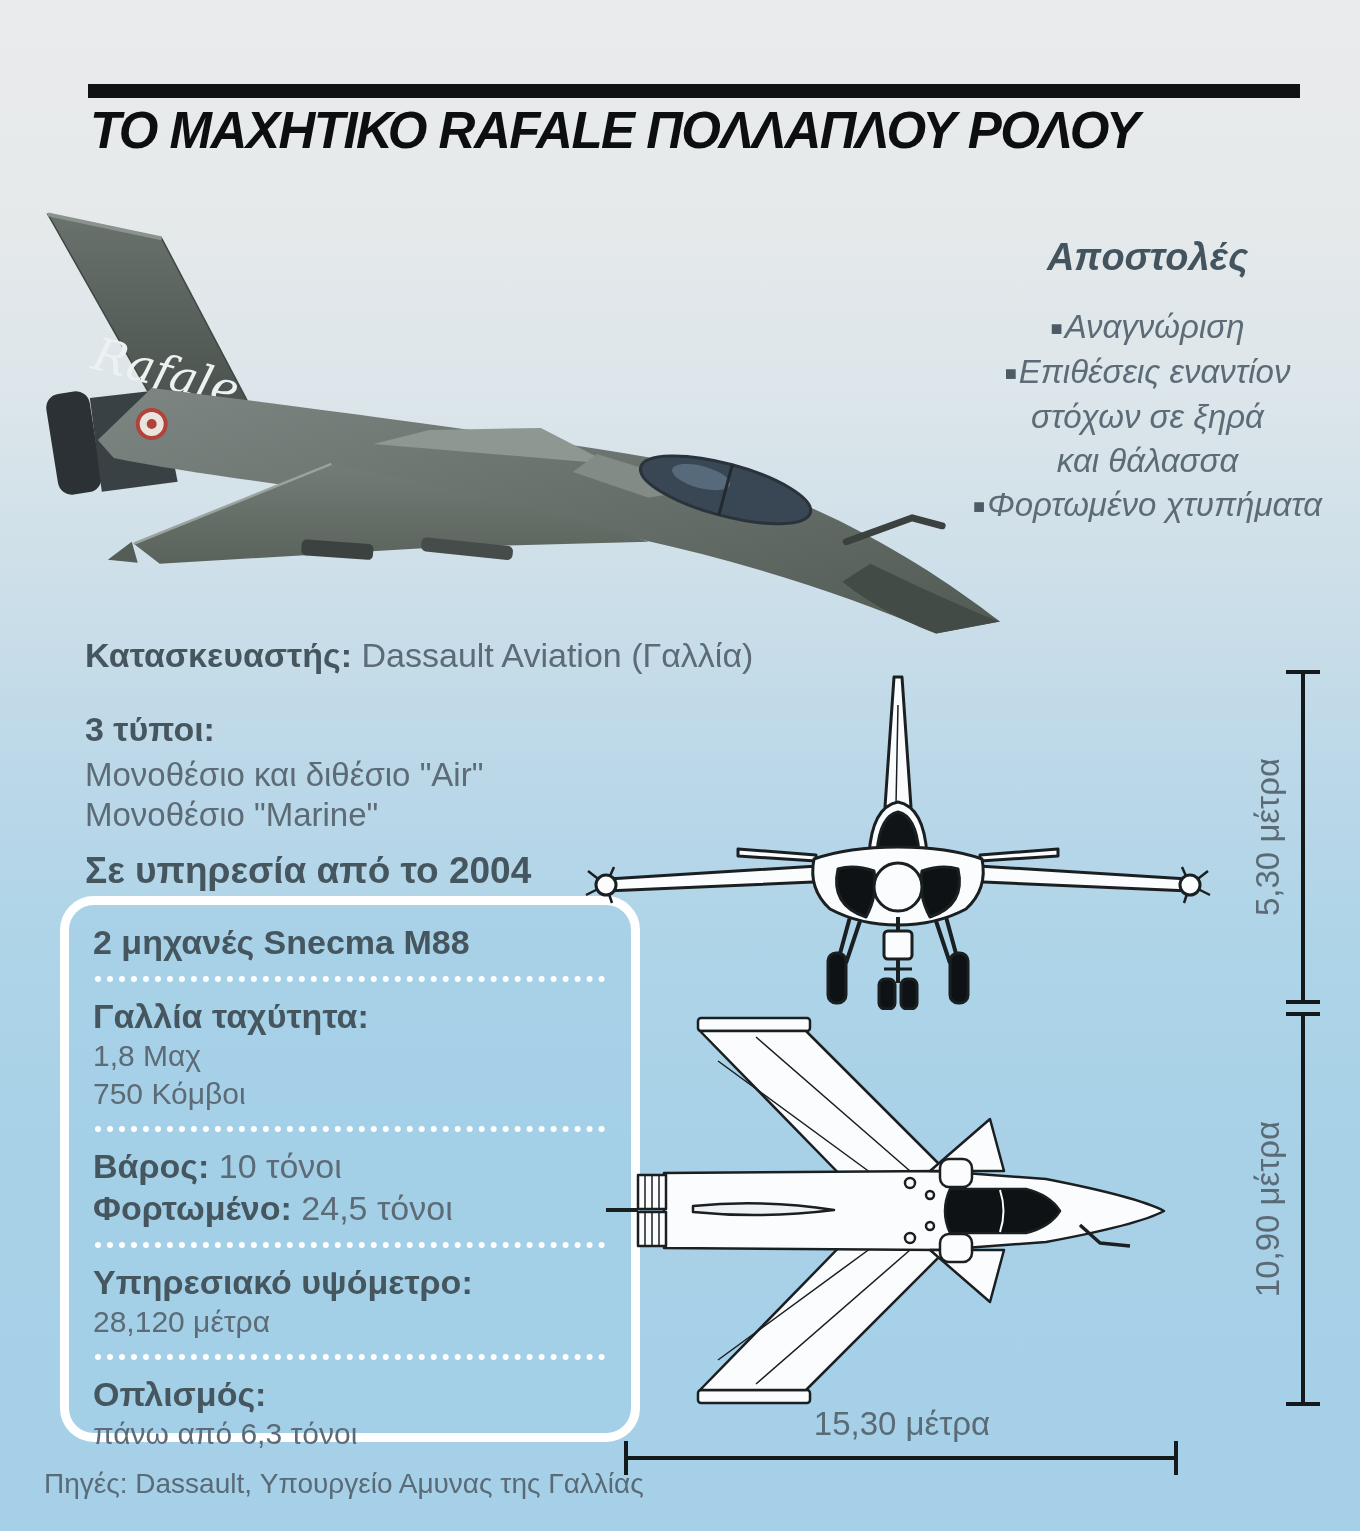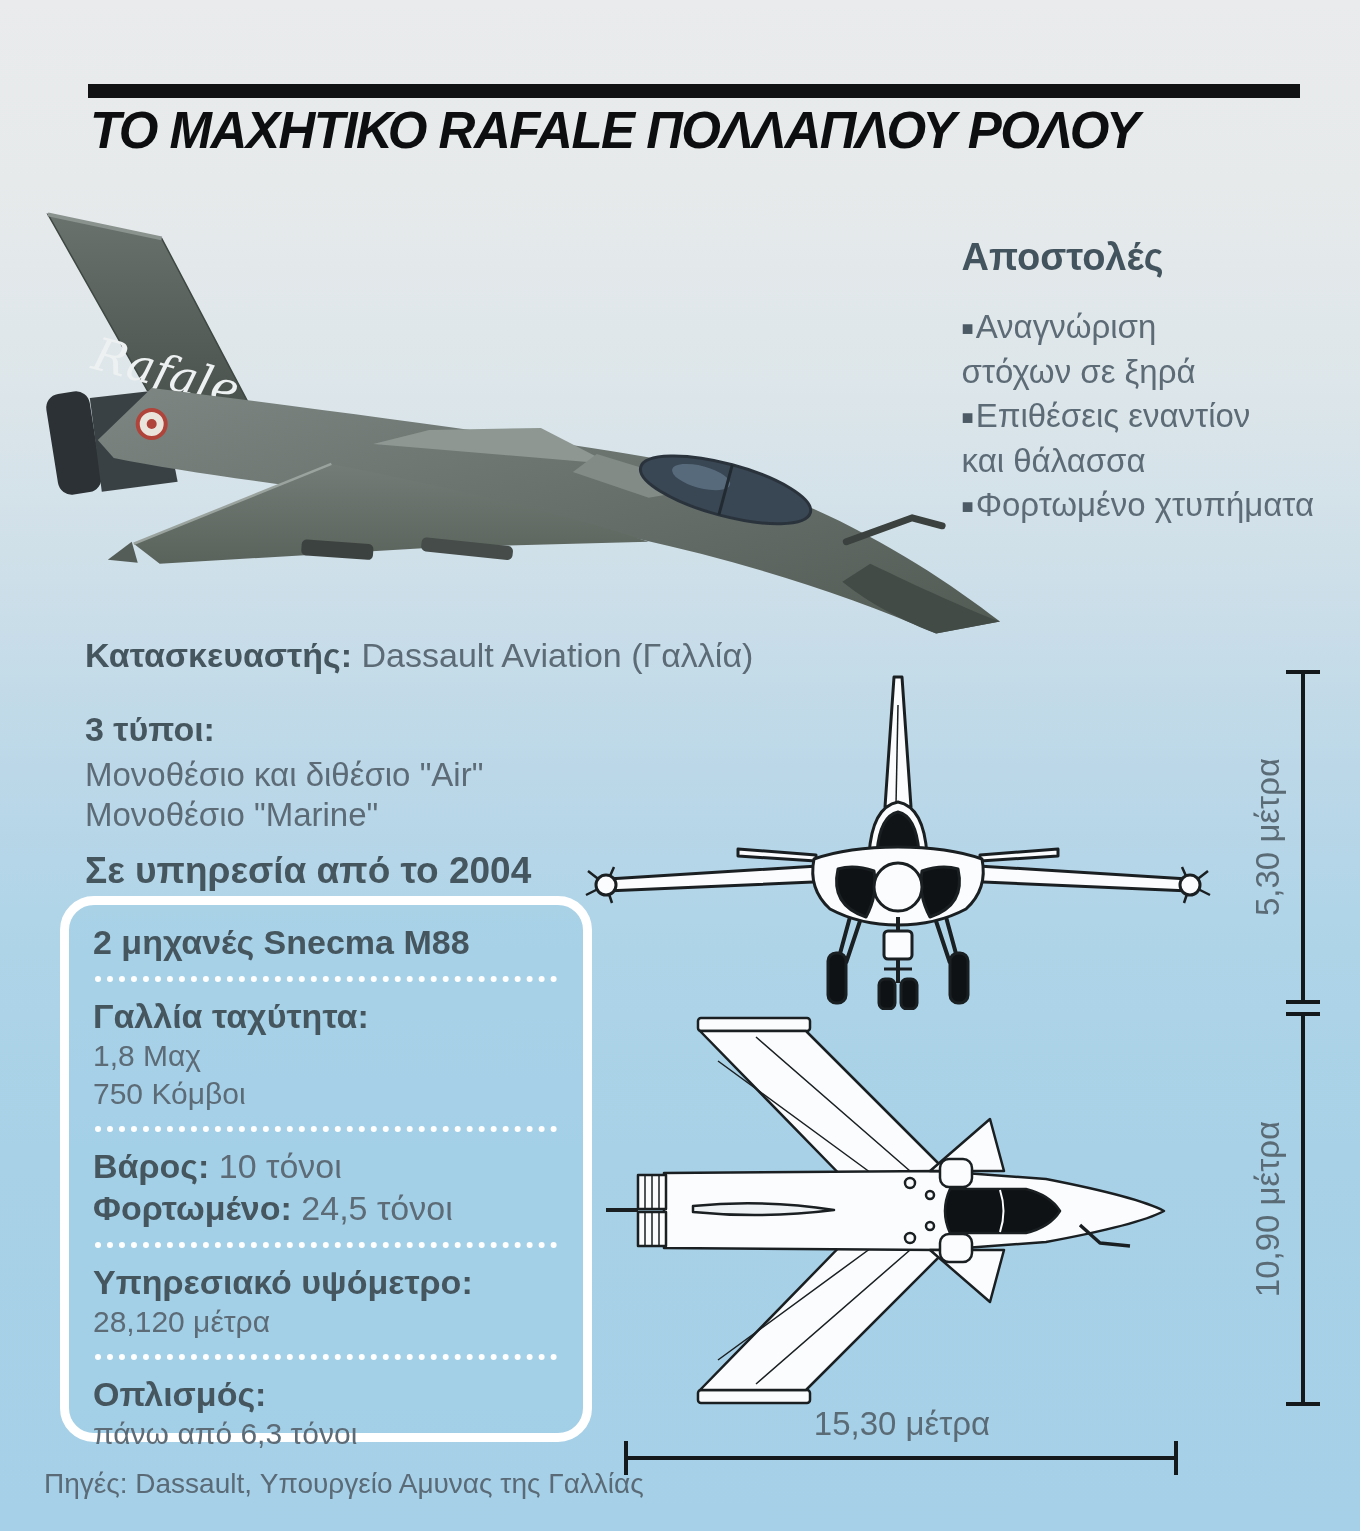--- a/index.html
+++ b/index.html
@@ -5,34 +5,34 @@
   html,body{margin:0;padding:0;}
   body{font-family:"Liberation Sans",sans-serif;}
   .stage{
     position:relative;width:1360px;height:1531px;overflow:hidden;
     background:linear-gradient(180deg,#e9ebec 0%,#e7eaeb 12%,#dde6ea 25%,#cddfe9 38%,#bcd8e8 50%,#aed4e8 62%,#a8d1e7 75%,#a5d0e7 100%);
   }
   .abs{position:absolute;}
   .title-rule{left:88px;top:84px;width:1212px;height:14px;background:#101214;}
   .page-title{left:90px;top:101px;font-size:51px;font-weight:bold;letter-spacing:-1.5px;color:#0c0e0f;white-space:nowrap;font-style:italic;}
   
-  .missions{right:46px;top:236px;text-align:left;}
+  .missions{right:38px;top:236px;text-align:center;font-style:italic;}
   .missions-header{font-size:38px;font-weight:bold;color:#44545f;margin-bottom:26px;}
   .mission-line{font-size:33px;line-height:44px;color:#5c6b76;white-space:nowrap;}
   .mission-bullet{font-size:20px;vertical-align:3px;color:#4b5a64;margin-right:2px;}
   
   .maker{left:85px;top:636px;font-size:34px;white-space:nowrap;}
   .lbl{font-weight:bold;color:#46565f;}
   .val{color:#5c6b76;}
   .types{left:85px;top:710px;}
   .types .lbl{font-size:34px;display:block;margin-bottom:6px;}
   .types .line{font-size:33px;line-height:40px;color:#5c6b76;white-space:nowrap;}
   .service{left:85px;top:850px;font-size:37px;font-weight:bold;color:#46565f;white-space:nowrap;}
   
-  .specs-box{left:60px;top:896px;width:532px;height:546px;box-sizing:border-box;
+  .specs-box{left:60px;top:896px;width:580px;height:546px;box-sizing:border-box;
     border:9px solid #ffffff;border-radius:34px;background:rgba(160,207,230,0.45);
     padding:16px 24px 0 24px;}
   .spec-h{font-size:34px;font-weight:bold;color:#46565f;line-height:42px;white-space:nowrap;}
   .spec-v{font-size:30px;color:#5c6b76;line-height:38px;white-space:nowrap;}
   .spec-row{font-size:34px;line-height:42px;white-space:nowrap;}
   .dotted-sep{height:0;border-top:6px dotted #ffffff;margin:13px 2px;}
   
   .dim-line-v{width:4px;background:#14191c;}
   .dim-cap-h{height:4px;width:34px;background:#14191c;}
   .dim-line-h{height:4px;background:#14191c;}
@@ -98,22 +98,22 @@
 
     <g>
       <circle cx="150" cy="232" r="14" fill="#e9e5dd" stroke="#b0433a" stroke-width="4"></circle>
       <circle cx="150" cy="232" r="5" fill="#b0433a"></circle>
     </g>
   </svg>
 
   <div class="abs missions">
     <div class="missions-header">Αποστολές</div>
     <div class="mission-line"><span class="mission-bullet">■</span><span>Αναγνώριση</span></div>
+    <div class="mission-line"><span class="mission-bullet">■</span><span>Επιθέσεις εναντίον</span></div>
     <div class="mission-line">στόχων σε ξηρά</div>
-    <div class="mission-line"><span class="mission-bullet">■</span><span>Επιθέσεις εναντίον</span></div>
     <div class="mission-line">και θάλασσα</div>
     <div class="mission-line"><span class="mission-bullet">■</span><span>Φορτωμένο χτυπήματα</span></div>
   </div>
 
   <div class="abs maker">
     <span class="lbl">Κατασκευαστής:</span>
     <span class="val">Dassault Aviation (Γαλλία)</span>
   </div>
 
   <div class="abs types">

